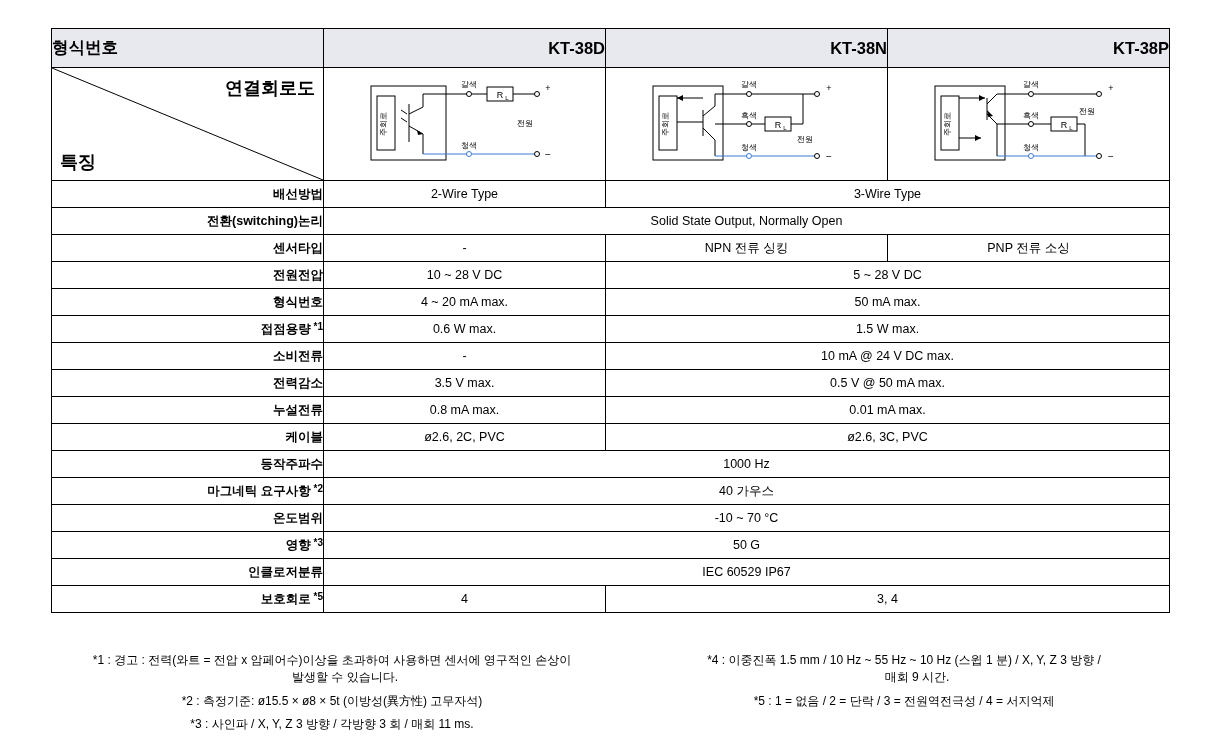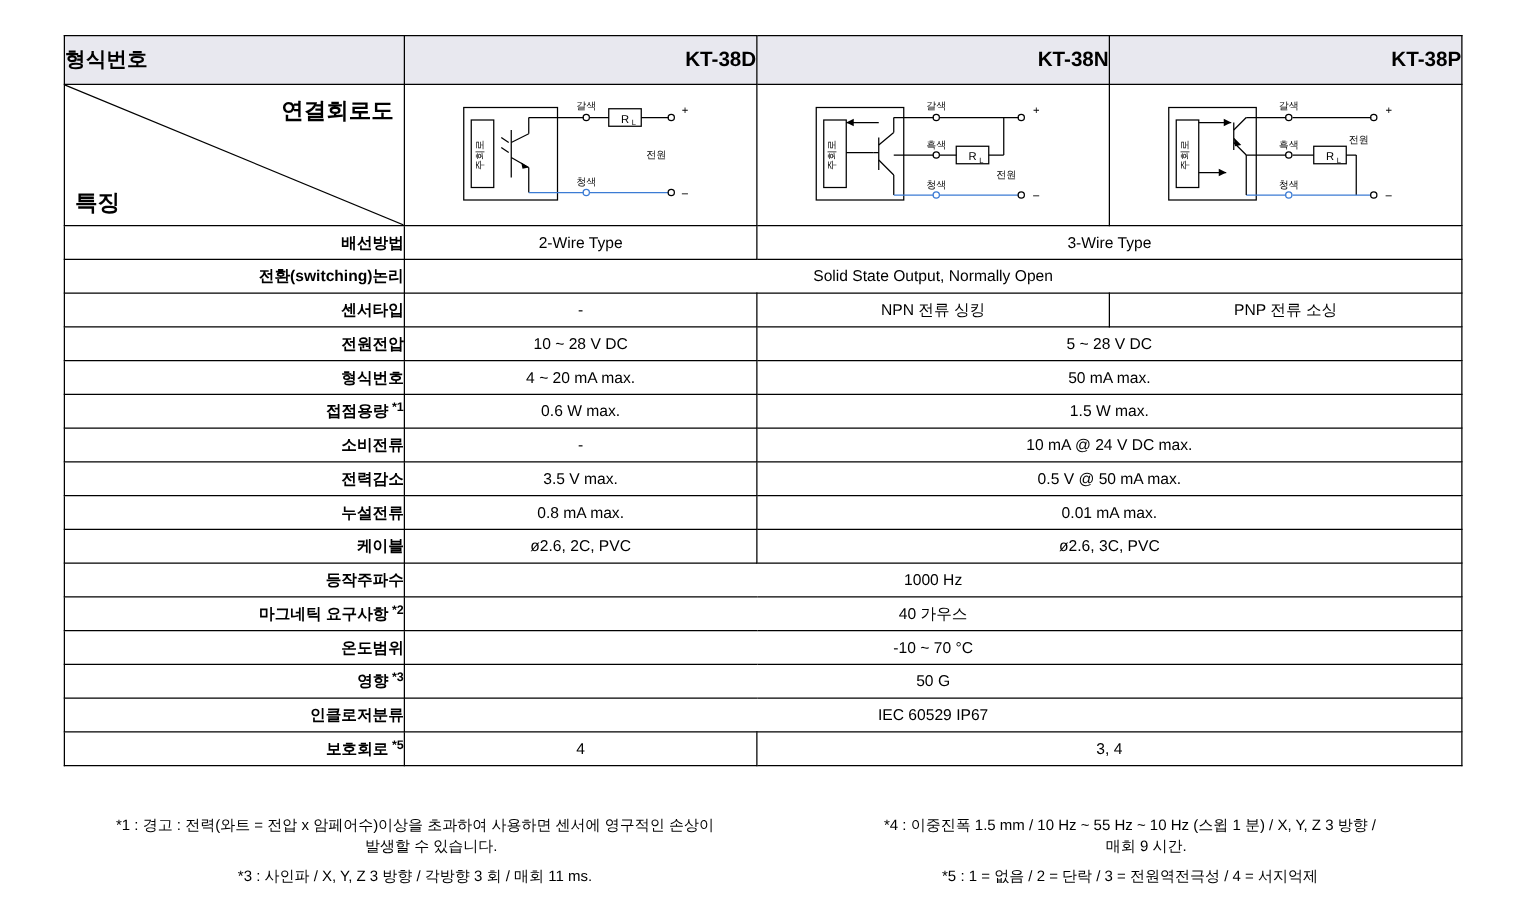--- a/index.html
+++ b/index.html
@@ -377,19 +377,20 @@
           <td class="val" colspan="1">4</td>
           <td class="val" colspan="2">3, 4</td>
         </tr>
       </tbody>
   </table>
 </div>
 
 <div class="notes">
   <div class="notes-col left" id="notes-left">
       <div class="note">*1 : 경고 : 전력(와트 = 전압 x 암페어수)이상을 초과하여 사용하면 센서에 영구적인 손상이<span class="ind">발생할 수 있습니다.</span></div>
+      <div class="note">*2 : 측정기준: ø15.5 × ø8 × 5t (이방성(異方性) 고무자석)</div>
       <div class="note">*3 : 사인파 / X, Y, Z 3 방향 / 각방향 3 회 / 매회 11 ms.</div>
     </div>
   <div class="notes-col right" id="notes-right">
       <div class="note">*4 : 이중진폭 1.5 mm / 10 Hz ~ 55 Hz ~ 10 Hz (스윕 1 분) / X, Y, Z 3 방향 /<span class="ind">매회 9 시간.</span></div>
       <div class="note">*5 : 1 = 없음 / 2 = 단락 / 3 = 전원역전극성 / 4 = 서지억제</div>
     </div>
 </div>
 
 </body></html>

